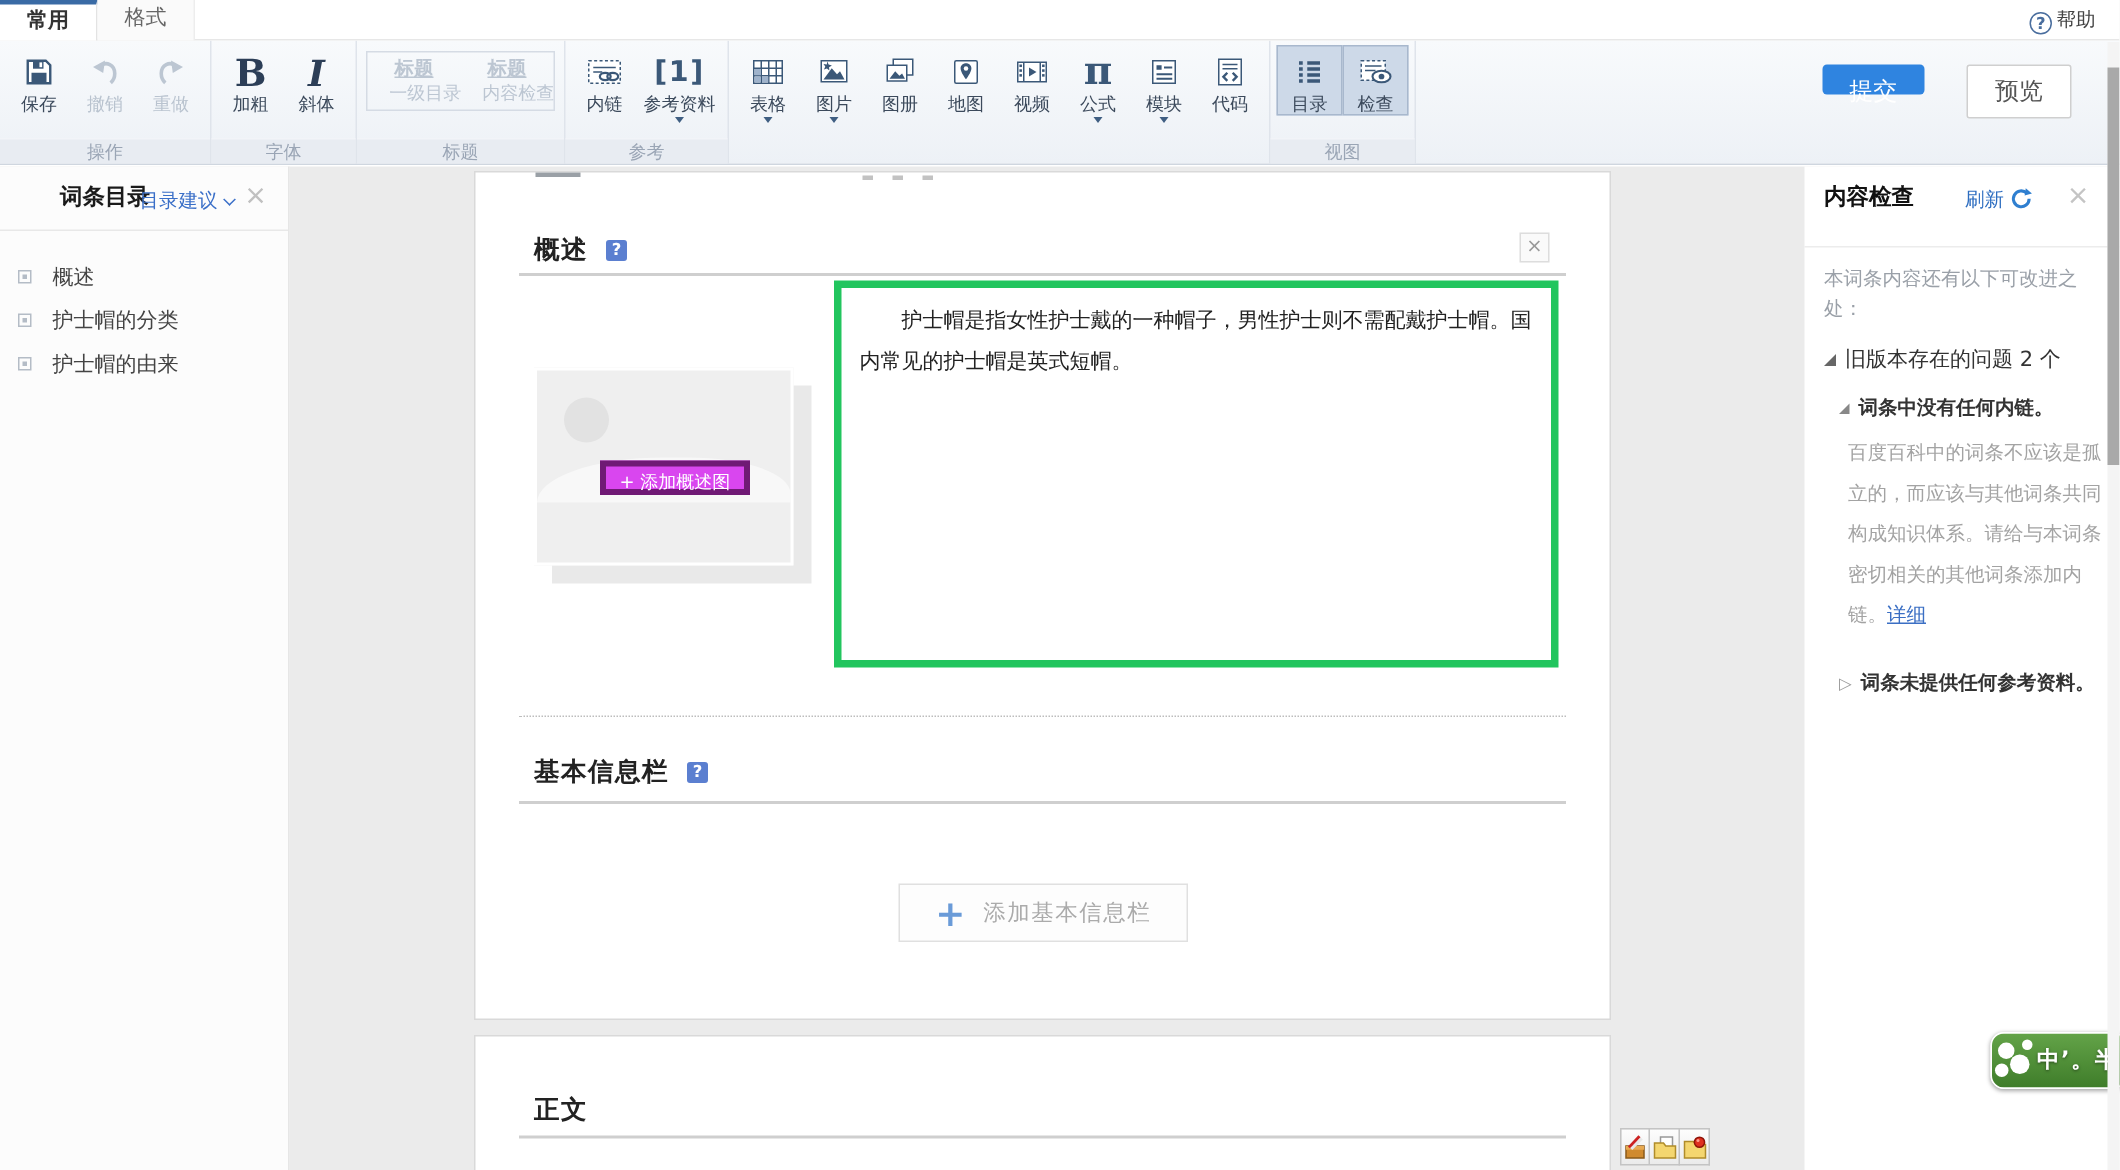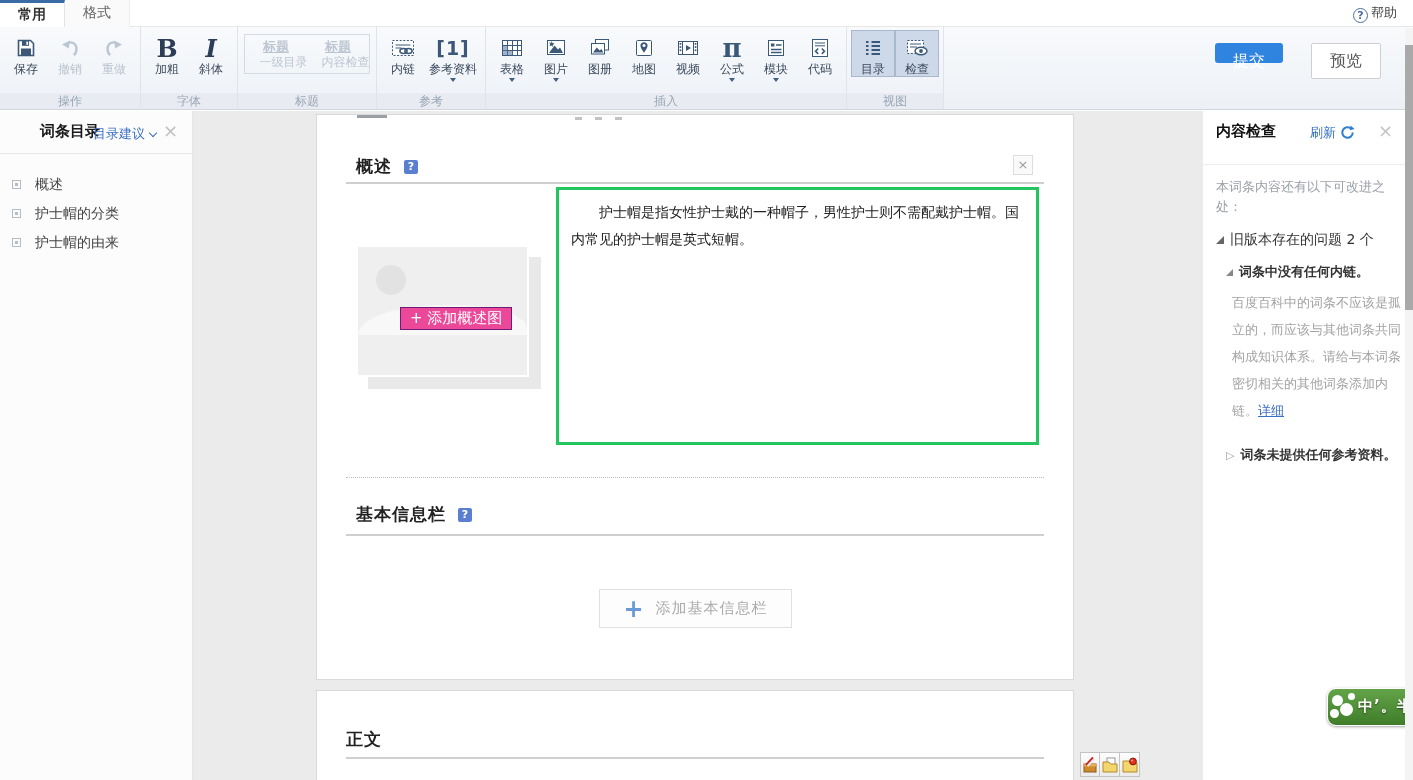--- a/index.html
+++ b/index.html
@@ -75,33 +75,33 @@
   #ov-close { position:absolute; right:40px; top:40px; width:20px; height:20px; border:1px solid #ddd; background:#fafafa;
     color:#999; font-size:13px; line-height:18px; text-align:center; cursor:pointer; }
   #ov-title { position:absolute; left:39px; top:40px; }
   #ov-hr { top:67px; }
   #ov-img { position:absolute; left:39px; top:130px; width:185px; height:144px; }
   #ov-img .back { position:absolute; left:12px; top:12px; width:173px; height:132px; background:#e9e9e9; }
   #ov-img .front { position:absolute; left:0; top:0; width:173px; height:132px; background:#efefef; border:2px solid #fff; }
   #ov-img .circ { position:absolute; left:18px; top:18px; width:30px; height:30px; border-radius:50%; background:#e2e2e2; }
   #ov-img .wave { position:absolute; left:0; top:58px; width:169px; height:30px; background:#fff;
     border-radius:50% 40% 0 0 / 100% 80% 0 0; opacity:.55; }
-  #ov-addbtn { position:absolute; left:44px; top:62px; height:23px; padding:0 9px; background:#ec4899; border:1px solid #701a75;
-    color:#fff; font-size:15px; line-height:21px; cursor:pointer; white-space:nowrap; }
-  #ov-text { position:absolute; left:239px; top:72px; width:483px; height:258px; border:3px solid #22c55e; background:#fff;
+  #ov-addbtn { position:absolute; left:44px; top:62px; height:23px; padding:0 9px; background:#d946ef; border:4px solid #701a75;
+    color:#fff; font-size:12px; line-height:21px; cursor:pointer; white-space:nowrap; }
+  #ov-text { position:absolute; left:239px; top:72px; width:483px; height:258px; border:5px solid #22c55e; background:#fff;
     padding:9px 12px; font-size:14px; color:#222; line-height:27px; cursor:text; }
   #ov-text p { text-indent:2em; }
   #dotline { position:absolute; left:29px; right:29px; top:362px; border-top:1px dotted #bdbdbd; }
   #bi-title { position:absolute; left:39px; top:388px; }
   #bi-hr { top:419px; }
   #bi-addbtn { position:absolute; left:282px; top:474px; width:193px; height:39px; border:1px solid #e0e0e0; background:#fdfdfd;
     display:flex; align-items:center; justify-content:center; cursor:pointer; }
   #bi-addbtn .plus { color:#6a9bd8; font-size:24px; font-weight:bold; margin-right:12px; line-height:24px; }
   #bi-addbtn .txt { color:#ababab; font-size:15px; letter-spacing:1px; }
-  #bd-title { position:absolute; left:29px; top:37px; }
+  #bd-title { position:absolute; left:39px; top:37px; }
   #bd-hr { top:66px; }
 
   
   #checker { position:absolute; left:1203px; top:0; width:210px; bottom:0; background:#fff; }
   #ck-head { position:relative; height:54px; border-bottom:1px solid #ececec; }
   #ck-title { position:absolute; left:13px; top:11px; font-size:15px; font-weight:bold; color:#111; }
   #ck-refresh { position:absolute; left:107px; top:13px; font-size:13px; color:#2d6dc0; cursor:pointer; }
   #ck-refresh svg { vertical-align:-3px; margin-left:4px; }
   #ck-close { position:absolute; right:20px; top:9px; font-size:18px; color:#c4c4c4; cursor:pointer; }
   #ck-body { padding:12px 14px 0 13px; }
@@ -314,21 +314,20 @@
             <span class="ric">
               <svg width="24" height="24" viewBox="0 0 24 24">
                   <rect x="4.5" y="3.5" width="15" height="17" fill="#fff" stroke="#3b5878"></rect>
                   <path d="M7 7h10M7 9.8h10" stroke="#3b5878"></path>
                   <path d="M10.2 12.5 7.6 15.2 10.2 17.9M13.8 12.5 16.4 15.2 13.8 17.9" fill="none" stroke="#3b5878" stroke-width="1.6"></path>
                 </svg>
             </span>
             <span class="rtxt">代码</span>
           </div>
         </div>
-        <div class="rlabel">插入</div>
       </div>
 
       <div class="rgroup">
         <div class="rbuttons">
           <div class="rbtn pressed">
             <span class="ric">
               <svg width="24" height="24" viewBox="0 0 24 24">
                   <g stroke="#3b5878" stroke-width="2.2">
                     <path d="M5 6h2.5M10.5 6h8.5M5 10h2.5M10.5 10h8.5M5 14h2.5M10.5 14h8.5M5 18h2.5M10.5 18h8.5"></path>
                   </g>

